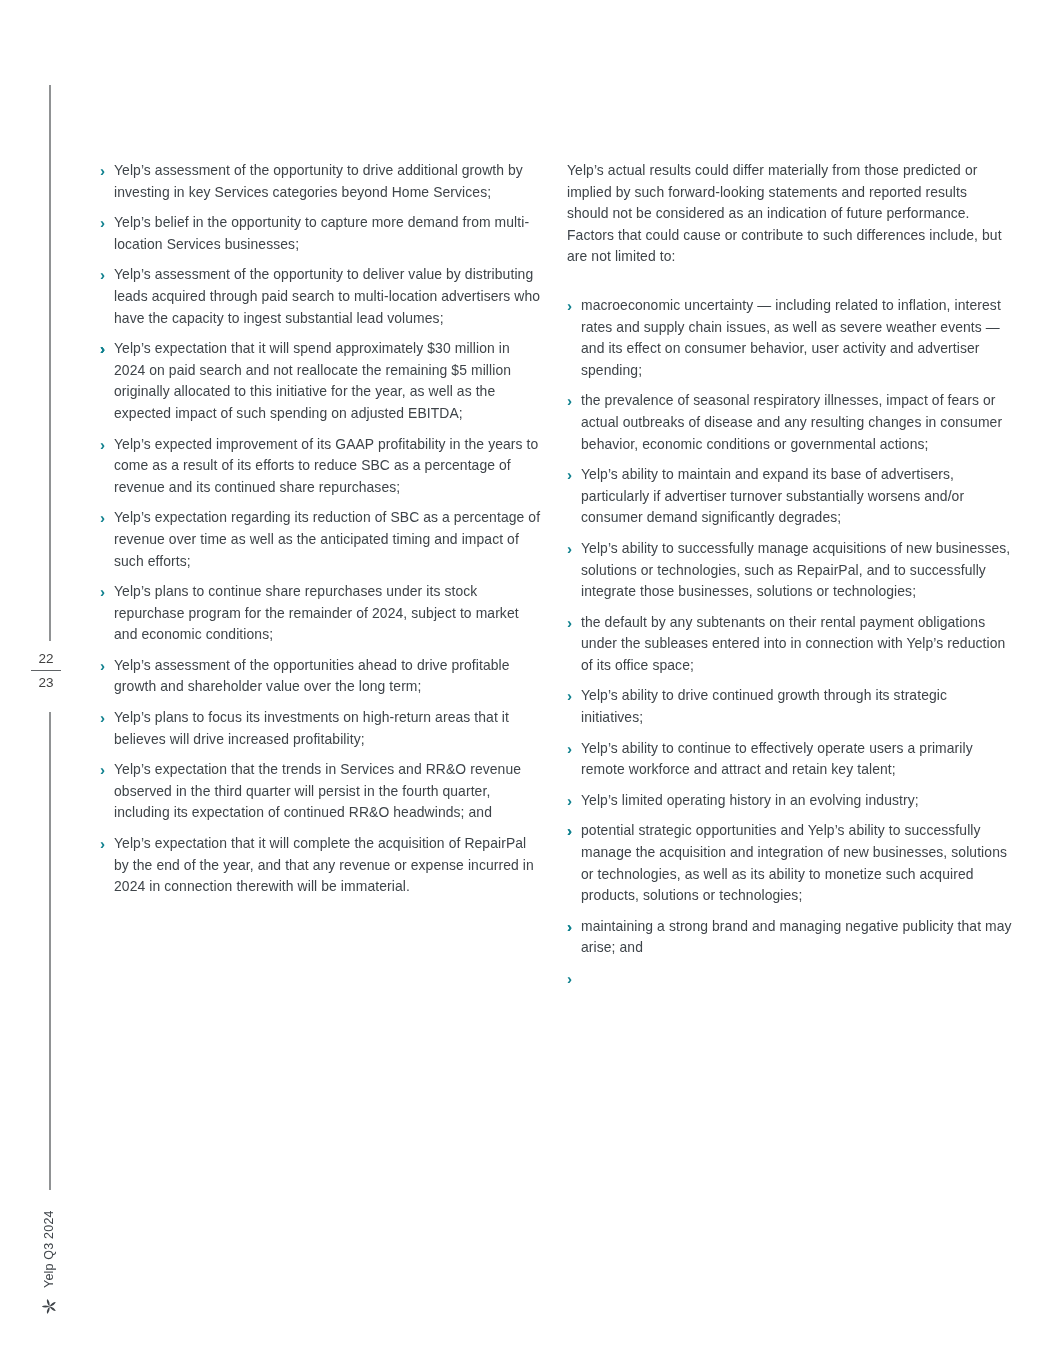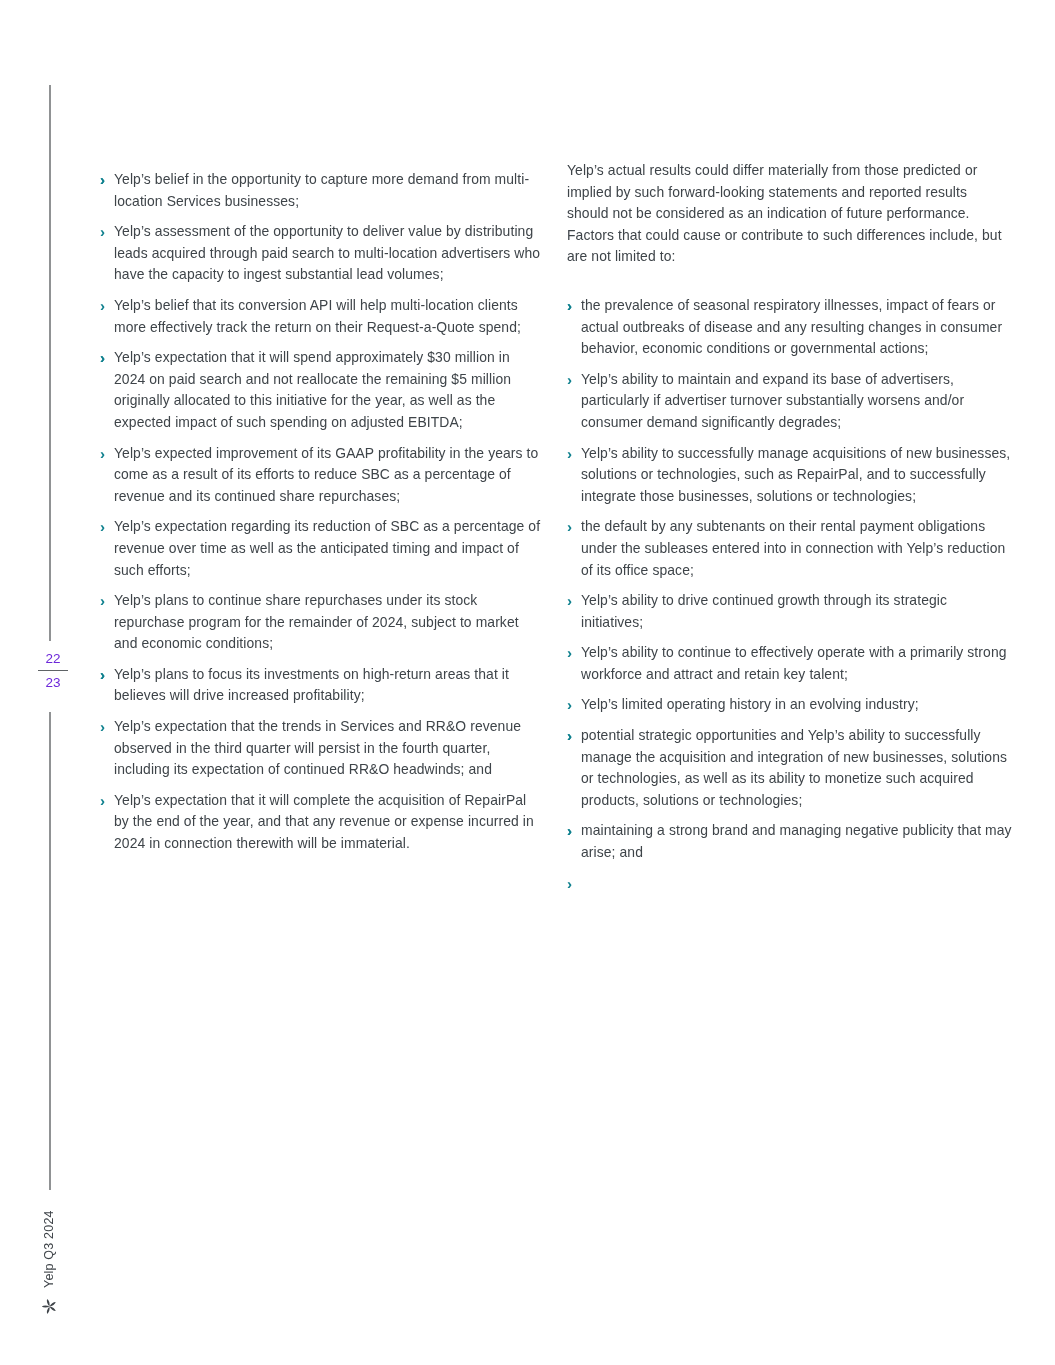--- a/index.html
+++ b/index.html
@@ -56,26 +56,26 @@
   .vrule {
     position: absolute;
     left: 49px;
     width: 2px;
     background: #909294;
   }
   .vrule.top { top: 85px; height: 556px; }
   .vrule.bottom { top: 712px; height: 478px; }
   .pagenum {
     position: absolute;
-    left: 31px;
+    left: 24px;
     top: 650px;
     width: 44px;
     text-align: center;
     font-size: 13.5px;
-    color: #6d28d9;
+    color: #404040;
   }
   .pagenum .num { line-height: 17px; }
   .pagenum-divider {
     width: 30px;
     height: 0;
     border-top: 1.5px solid #5f6366;
     margin: 3px auto 3px auto;
   }
   
   .footer-rot {
@@ -132,46 +132,46 @@
         </g>
       </svg>
     </span>
     <span class="footer-label">Yelp Q3 2024</span>
   </div>
 
   <div class="columns">
 
     <div class="col">
       <ul class="bullets">
-        <li><span class="chev">›</span></li>
+        <li><span class="chev">›</span><span>Yelp’s assessment of the opportunity to drive additional growth by investing in key Services categories beyond Home Services;</span></li>
         <li><span class="chev">›</span><span>Yelp’s belief in the opportunity to capture more demand from multi-location Services businesses;</span></li>
         <li><span class="chev">›</span><span>Yelp’s assessment of the opportunity to deliver value by distributing leads acquired through paid search to multi-location advertisers who have the capacity to ingest substantial lead volumes;</span></li>
-        <li><span class="chev">›</span><span>Yelp’s belief that its conversion API will help multi-location clients more effectively track the return on their Request-a-Quote spend;</span></li>
+        <li><span class="chev">›</span></li>
         <li><span class="chev">›</span></li>
         <li><span class="chev">›</span><span>Yelp’s expectation that it will spend approximately $30 million in 2024 on paid search and not reallocate the remaining $5 million originally allocated to this initiative for the year, as well as the expected impact of such spending on adjusted EBITDA;</span></li>
         <li><span class="chev">›</span><span>Yelp’s expected improvement of its GAAP profitability in the years to come as a result of its efforts to reduce SBC as a percentage of revenue and its continued share repurchases;</span></li>
         <li><span class="chev">›</span><span>Yelp’s expectation regarding its reduction of SBC as a percentage of revenue over time as well as the anticipated timing and impact of such efforts;</span></li>
         <li><span class="chev">›</span><span>Yelp’s plans to continue share repurchases under its stock repurchase program for the remainder of 2024, subject to market and economic conditions;</span></li>
-        <li><span class="chev">›</span></li>
+        <li><span class="chev">›</span><span>Yelp’s assessment of the opportunities ahead to drive profitable growth and shareholder value over the long term;</span></li>
         <li><span class="chev">›</span><span>Yelp’s plans to focus its investments on high-return areas that it believes will drive increased profitability;</span></li>
         <li><span class="chev">›</span><span>Yelp’s expectation that the trends in Services and RR&amp;O revenue observed in the third quarter will persist in the fourth quarter, including its expectation of continued RR&amp;O headwinds; and</span></li>
         <li><span class="chev">›</span><span>Yelp’s expectation that it will complete the acquisition of RepairPal by the end of the year, and that any revenue or expense incurred in 2024 in connection therewith will be immaterial.</span></li>
       </ul>
     </div>
 
     <div class="col">
       <p class="intro">Yelp’s actual results could differ materially from those predicted or implied by such forward-looking statements and reported results should not be considered as an indication of future performance. Factors that could cause or contribute to such differences include, but are not limited to:</p>
       <ul class="bullets">
-        <li><span class="chev">›</span></li>
+        <li><span class="chev">›</span><span>macroeconomic uncertainty — including related to inflation, interest rates and supply chain issues, as well as severe weather events — and its effect on consumer behavior, user activity and advertiser spending;</span></li>
         <li><span class="chev">›</span><span>the prevalence of seasonal respiratory illnesses, impact of fears or actual outbreaks of disease and any resulting changes in consumer behavior, economic conditions or governmental actions;</span></li>
         <li><span class="chev">›</span><span>Yelp’s ability to maintain and expand its base of advertisers, particularly if advertiser turnover substantially worsens and/or consumer demand significantly degrades;</span></li>
         <li><span class="chev">›</span><span>Yelp’s ability to successfully manage acquisitions of new businesses, solutions or technologies, such as RepairPal, and to successfully integrate those businesses, solutions or technologies;</span></li>
         <li><span class="chev">›</span><span>the default by any subtenants on their rental payment obligations under the subleases entered into in connection with Yelp’s reduction of its office space;</span></li>
         <li><span class="chev">›</span><span>Yelp’s ability to drive continued growth through its strategic initiatives;</span></li>
-        <li><span class="chev">›</span><span>Yelp’s ability to continue to effectively operate with a primarily strong workforce and attract and retain key talent;</span></li>
+        <li><span class="chev">›</span><span>Yelp’s ability to continue to effectively operate users a primarily remote workforce and attract and retain key talent;</span></li>
         <li><span class="chev">›</span><span>Yelp’s limited operating history in an evolving industry;</span></li>
         <li><span class="chev">›</span></li>
         <li><span class="chev">›</span><span>potential strategic opportunities and Yelp’s ability to successfully manage the acquisition and integration of new businesses, solutions or technologies, as well as its ability to monetize such acquired products, solutions or technologies;</span></li>
         <li><span class="chev">›</span></li>
         <li><span class="chev">›</span><span>maintaining a strong brand and managing negative publicity that may arise; and</span></li>
         <li><span class="chev">›</span></li>
       </ul>
     </div>
 
   </div>

